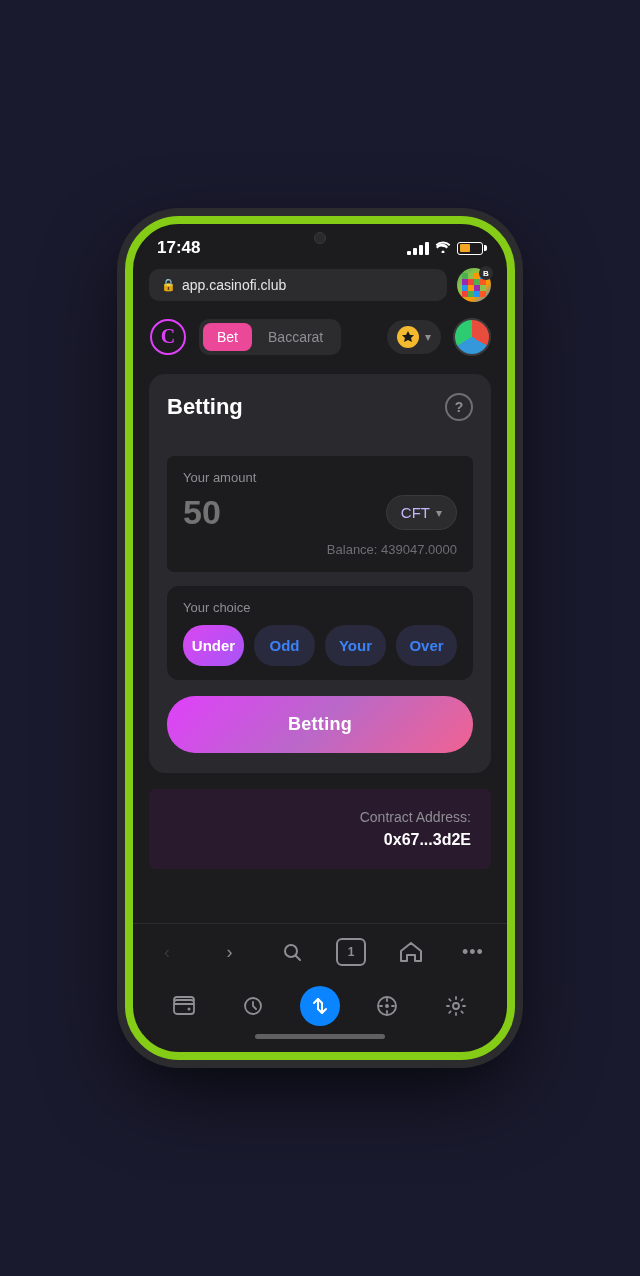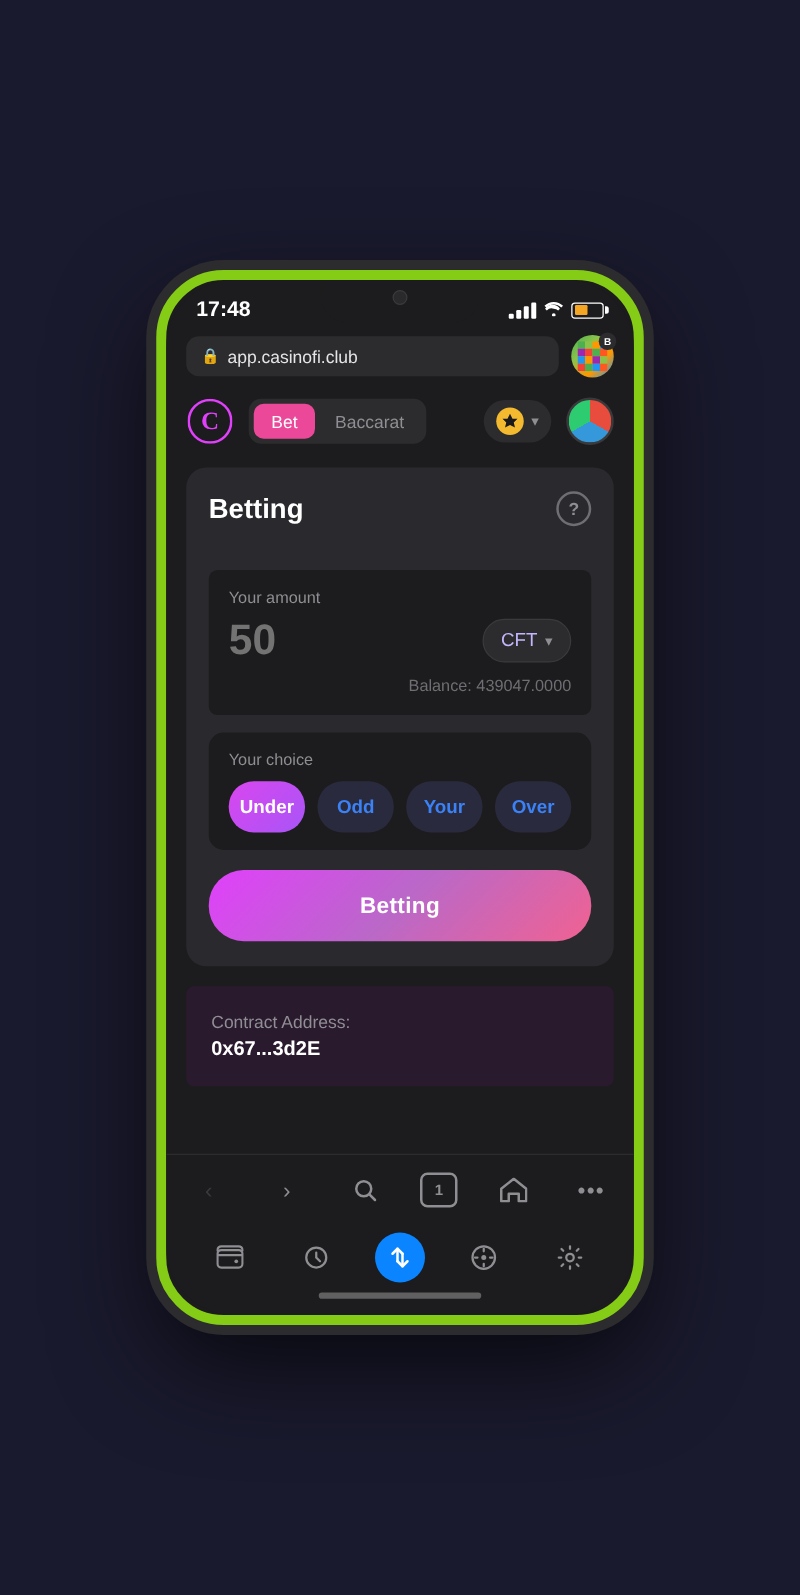--- a/index.html
+++ b/index.html
@@ -439,21 +439,21 @@
       cursor: pointer;
       letter-spacing: 0.3px;
     }
 
     
     .contract-section {
       margin: 16px 16px;
       background: #2a1a2e;
       border-radius: 6px;
       padding: 20px;
-      text-align: left;
+      text-align: right;
     }
 
     .contract-label {
       color: #8e8e93;
       font-size: 14px;
       margin-bottom: 6px;
     }
 
     .contract-address {
       color: #fff;

